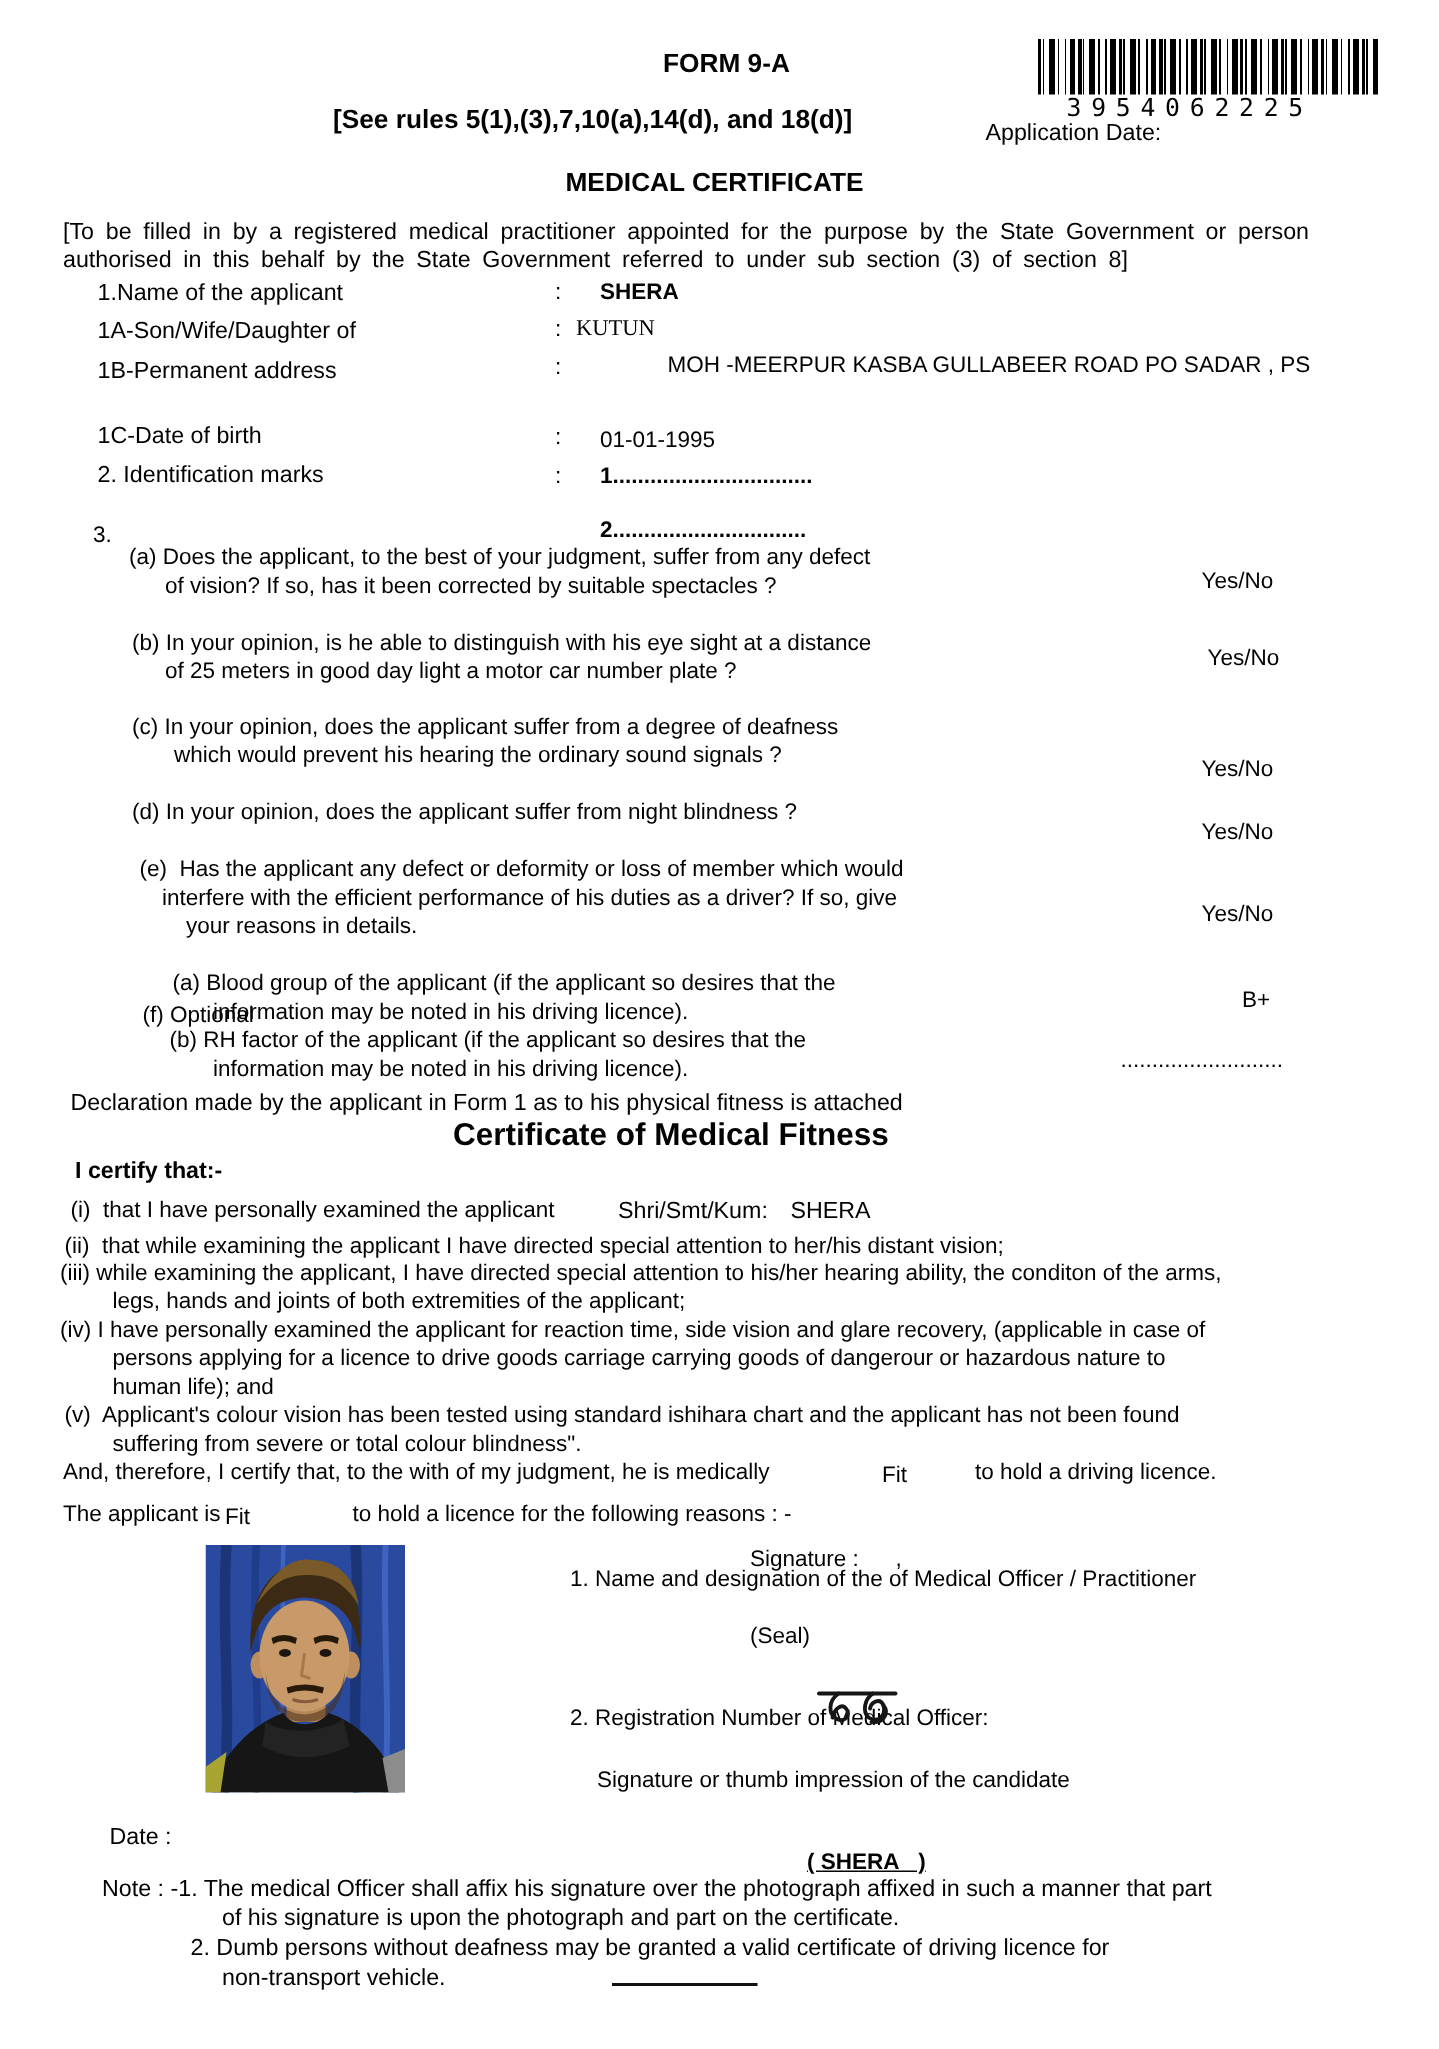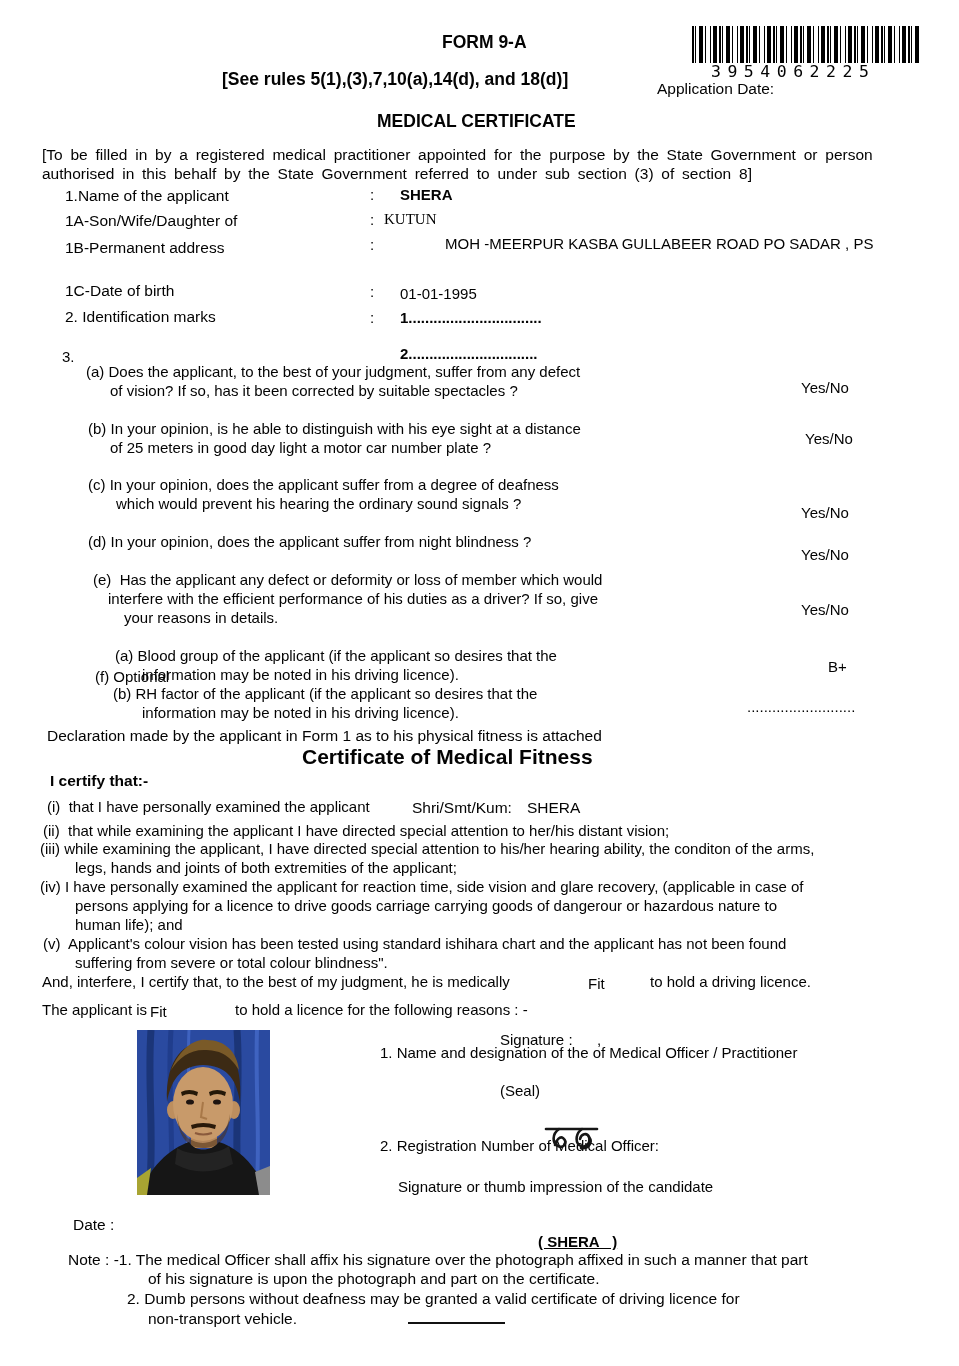--- a/index.html
+++ b/index.html
@@ -104,21 +104,21 @@
   <div class="t" style="left:40px;top:839px;">(iii) while examining the applicant, I have directed special attention to his/her hearing ability, the conditon of the arms,</div>
   <div class="t" style="left:75px;top:858px;">legs, hands and joints of both extremities of the applicant;</div>
 
   <div class="t" style="left:40px;top:877px;">(iv) I have personally examined the applicant for reaction time, side vision and glare recovery, (applicable in case of</div>
   <div class="t" style="left:75px;top:896px;">persons applying for a licence to drive goods carriage carrying goods of dangerour or hazardous nature to</div>
   <div class="t" style="left:75px;top:915px;">human life); and</div>
 
   <div class="t" style="left:43px;top:934px;">(v)&nbsp; Applicant's colour vision has been tested using standard ishihara chart and the applicant has not been found</div>
   <div class="t" style="left:75px;top:953px;">suffering from severe or total colour blindness".</div>
 
-  <div class="t" style="left:42px;top:972px;">And, interfere, I certify that, to the best of my judgment, he is medically</div>
+  <div class="t" style="left:42px;top:972px;">And, therefore, I certify that, to the with of my judgment, he is medically</div>
   <div class="t" style="left:588px;top:974px;">Fit</div>
   <div class="t" style="left:650px;top:972px;">to hold a driving licence.</div>
 
   <div class="t" style="left:42px;top:1000px;">The applicant is</div>
   <div class="t" style="left:150px;top:1002px;">Fit</div>
   <div class="t" style="left:235px;top:1000px;">to hold a licence for the following reasons : -</div>
 
   <div class="photo">
     <svg width="133" height="165" viewBox="0 0 133 165" xmlns="http://www.w3.org/2000/svg">
       <rect x="0" y="0" width="133" height="165" fill="#2a4aa0"></rect>

